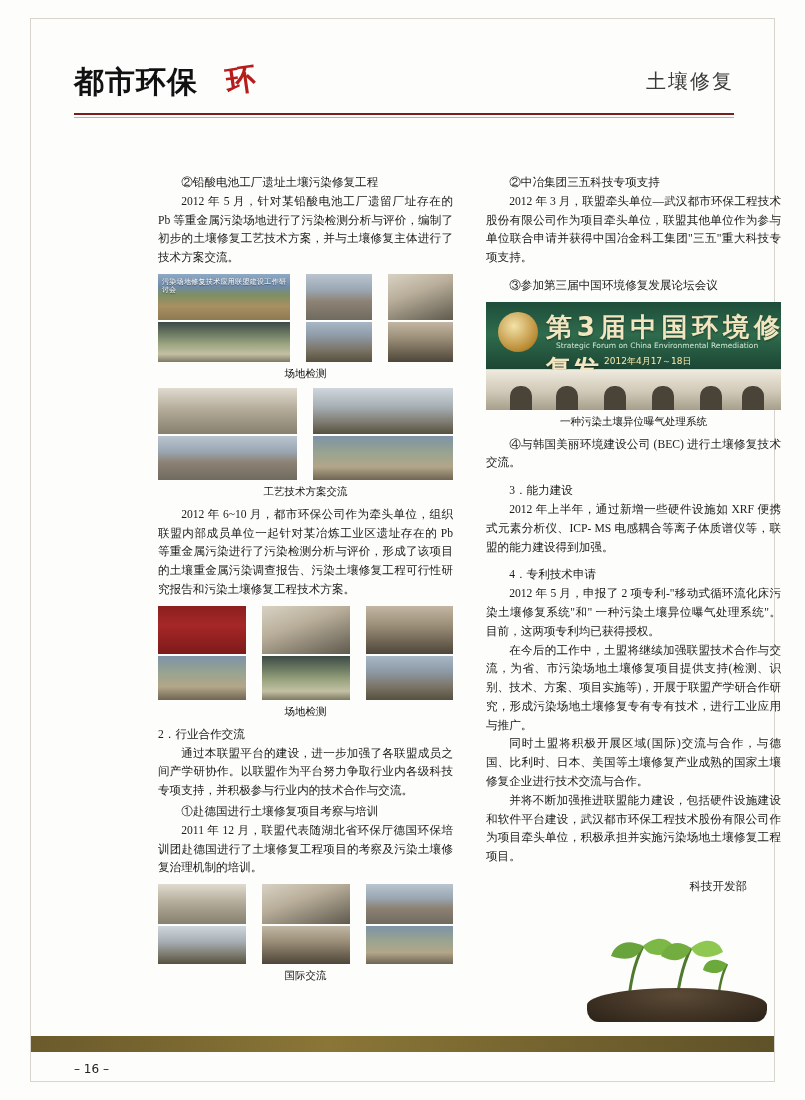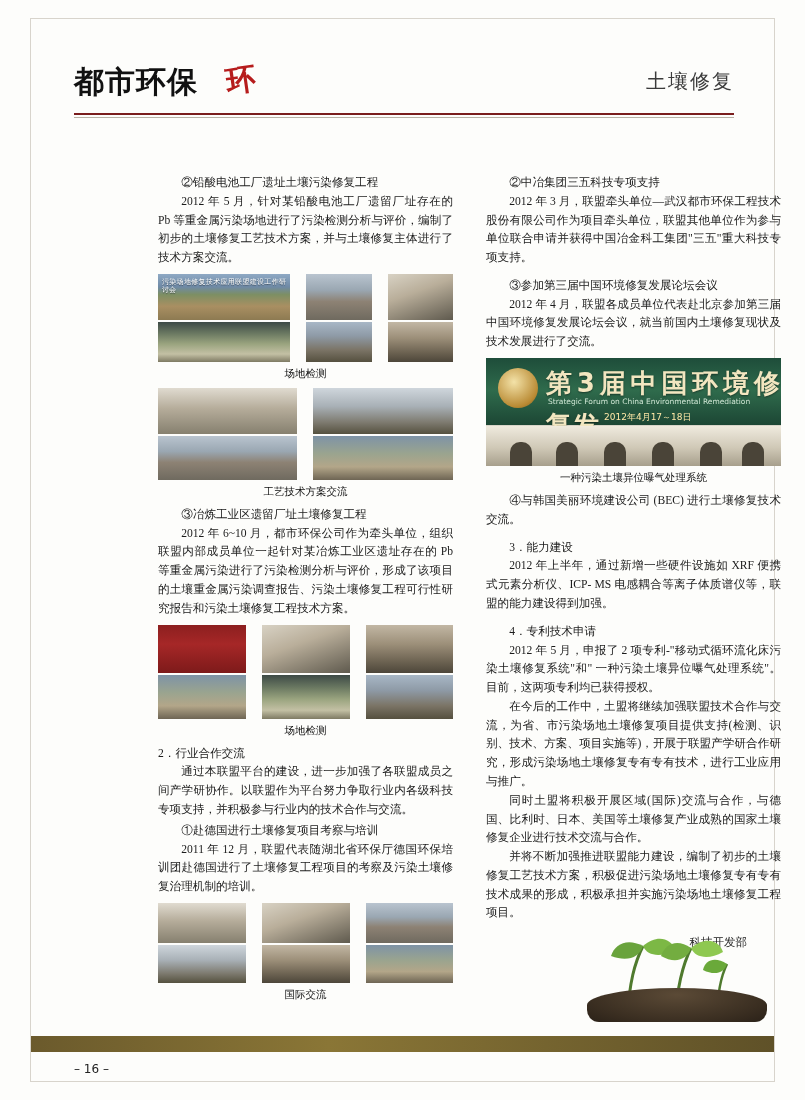--- a/index.html
+++ b/index.html
@@ -111,21 +111,21 @@
     overflow:hidden;
   }
   .forum-big {
     position:absolute; left:60px; top:4px;
     font-family:"DejaVu Sans","Liberation Sans",sans-serif;
     font-size:26px; font-weight:bold; color:#f2e6c0;
     letter-spacing:1px;
     text-shadow:0 1px 2px rgba(0,0,0,.45);
   }
   .forum-sub {
-    position:absolute; left:62px; top:38px;
+    position:absolute; left:70px; top:38px;
     font-family:"DejaVu Sans","Liberation Sans",sans-serif;
     font-size:7.5px; color:#cfe6d4;
   }
   .forum-date {
     position:absolute; left:118px; top:52px;
     font-family:"DejaVu Sans","Liberation Sans",sans-serif;
     font-size:9px; color:#ffe9a8;
   }
   .forum-circle {
     position:absolute; left:12px; top:10px; width:40px; height:40px;
@@ -211,21 +211,20 @@
         <div class="ph img-h" style="width:146px;height:46px;"></div>
         <div class="ph img-k" style="width:147px;height:46px;"></div>
       </div>
       <div class="ph-row" style="margin-top:2px;">
         <div class="ph img-b" style="width:146px;height:44px;"></div>
         <div class="ph img-i" style="width:147px;height:44px;"></div>
       </div>
     </div>
     <p class="caption left">工艺技术方案交流</p>
 
-    <p class="sec">③冶炼工业区遗留厂址土壤修复工程</p>
     <p>2012 年 6~10 月，都市环保公司作为牵头单位，组织联盟内部成员单位一起针对某冶炼工业区遗址存在的 Pb 等重金属污染进行了污染检测分析与评价，形成了该项目的土壤重金属污染调查报告、污染土壤修复工程可行性研究报告和污染土壤修复工程技术方案。</p>
 
     <div class="photos">
       <div class="ph-row">
         <div class="ph img-banner" style="width:97px;height:48px;"></div>
         <div class="ph img-c" style="width:98px;height:48px;"></div>
         <div class="ph img-f" style="width:96px;height:48px;"></div>
       </div>
       <div class="ph-row" style="margin-top:2px;">
         <div class="ph img-i" style="width:97px;height:44px;"></div>
@@ -254,21 +253,20 @@
     </div>
     <p class="caption">国际交流</p>
   </div>
 
   <div class="col col-right">
     <p class="sec">②中冶集团三五科技专项支持</p>
     <p>2012 年 3 月，联盟牵头单位—武汉都市环保工程技术股份有限公司作为项目牵头单位，联盟其他单位作为参与单位联合申请并获得中国冶金科工集团"三五"重大科技专项支持。</p>
 
     <div class="gap"></div>
     <p class="sec">③参加第三届中国环境修复发展论坛会议</p>
-    <p>2012 年 4 月，联盟各成员单位代表赴北京参加第三届中国环境修复发展论坛会议，就当前国内土壤修复现状及技术发展进行了交流。</p>
 
     <div class="photos">
       <div class="forum-img">
         <div class="forum-circle"></div>
         <div class="forum-big">第3届中国环境修复发</div>
         <div class="forum-sub">Strategic Forum on China Environmental Remediation</div>
         <div class="forum-date">2012年4月17～18日</div>
         <div class="forum-people">
           <div class="silh" style="left:24px;"></div>
           <div class="silh" style="left:70px;"></div>
@@ -285,21 +283,21 @@
 
     <div class="gap"></div>
     <p class="sec">3．能力建设</p>
     <p>2012 年上半年，通过新增一些硬件设施如 XRF 便携式元素分析仪、ICP- MS 电感耦合等离子体质谱仪等，联盟的能力建设得到加强。</p>
 
     <div class="gap"></div>
     <p class="sec">4．专利技术申请</p>
     <p>2012 年 5 月，申报了 2 项专利-"移动式循环流化床污染土壤修复系统"和" 一种污染土壤异位曝气处理系统"。目前，这两项专利均已获得授权。</p>
     <p>在今后的工作中，土盟将继续加强联盟技术合作与交流，为省、市污染场地土壤修复项目提供支持(检测、识别、技术、方案、项目实施等)，开展于联盟产学研合作研究，形成污染场地土壤修复专有专有技术，进行工业应用与推广。</p>
     <p>同时土盟将积极开展区域(国际)交流与合作，与德国、比利时、日本、美国等土壤修复产业成熟的国家土壤修复企业进行技术交流与合作。</p>
-    <p>并将不断加强推进联盟能力建设，编制了初步的土壤修复工艺技术方案，积极促进污染场地土壤修复专有专有技术成果的形成，积极承担并实施污染场地土壤修复工程项目。</p>
+    <p>并将不断加强推进联盟能力建设，包括硬件设施建设和软件平台建设，武汉都市环保工程技术股份有限公司作为项目牵头单位，积极承担并实施污染场地土壤修复工程项目。</p>
     <p class="signature">科技开发部</p>
   </div>
 
   <div class="sprout">
     <svg width="210" height="150" viewBox="0 0 210 150">
       <path d="M70 150 C72 110 78 90 86 74" stroke="#4f7a2e" stroke-width="3" fill="none"></path>
       <path d="M86 74 C70 66 58 72 54 84 C70 90 82 86 86 74 Z" fill="#69a33c"></path>
       <path d="M86 74 C100 62 114 66 118 78 C104 86 90 84 86 74 Z" fill="#7cb845"></path>
       <path d="M118 150 C120 112 126 92 134 76" stroke="#4f7a2e" stroke-width="3" fill="none"></path>
       <path d="M134 76 C120 66 108 72 104 84 C118 92 130 88 134 76 Z" fill="#73ad40"></path>

